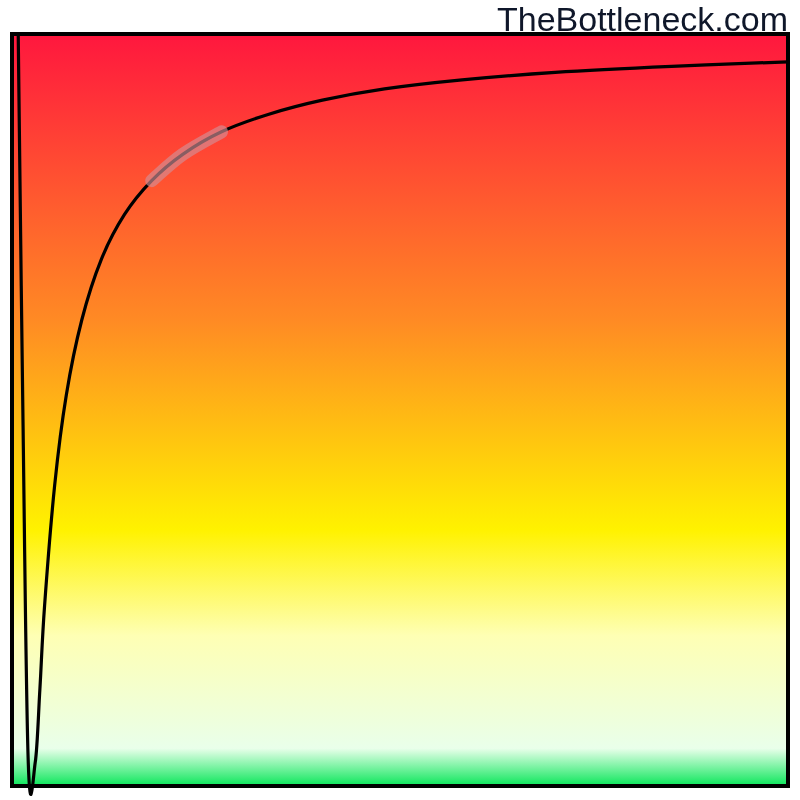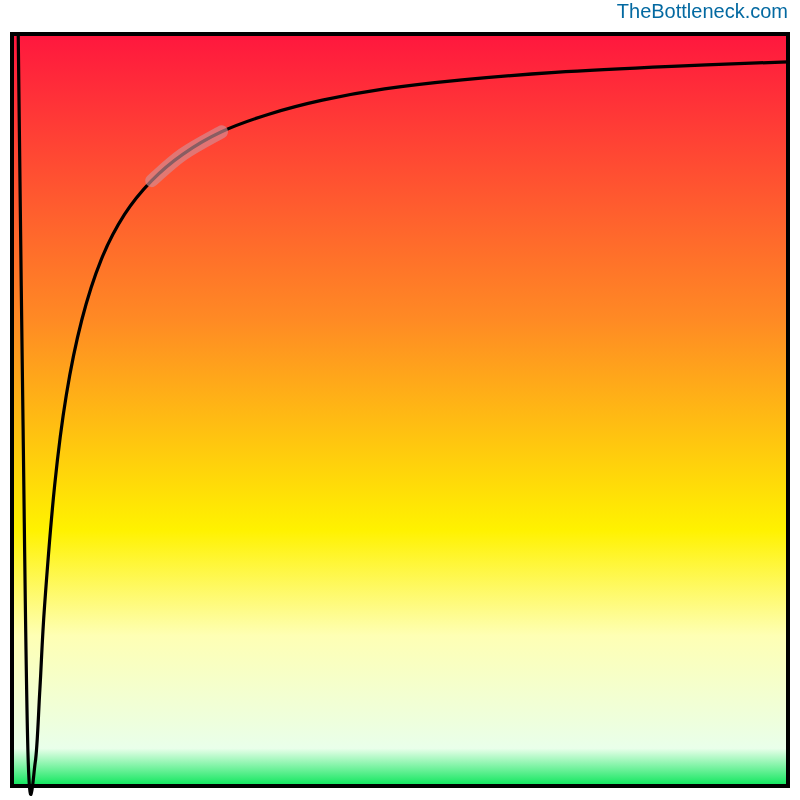--- a/index.html
+++ b/index.html
@@ -13,22 +13,22 @@
   .wrap {
     position: relative;
     width: 800px;
     height: 800px;
   }
   .attribution {
     position: absolute;
     top: 0px;
     right: 12px;
     font-family: Arial, Helvetica, sans-serif;
-    font-size: 20px;
-    color: #0369a1;
+    font-size: 34px;
+    color: #0f172a;
     letter-spacing: 0px;
   }
   svg.chart {
     position: absolute;
     left: 0;
     top: 0;
   }
 </style>
 </head>
 <body>

